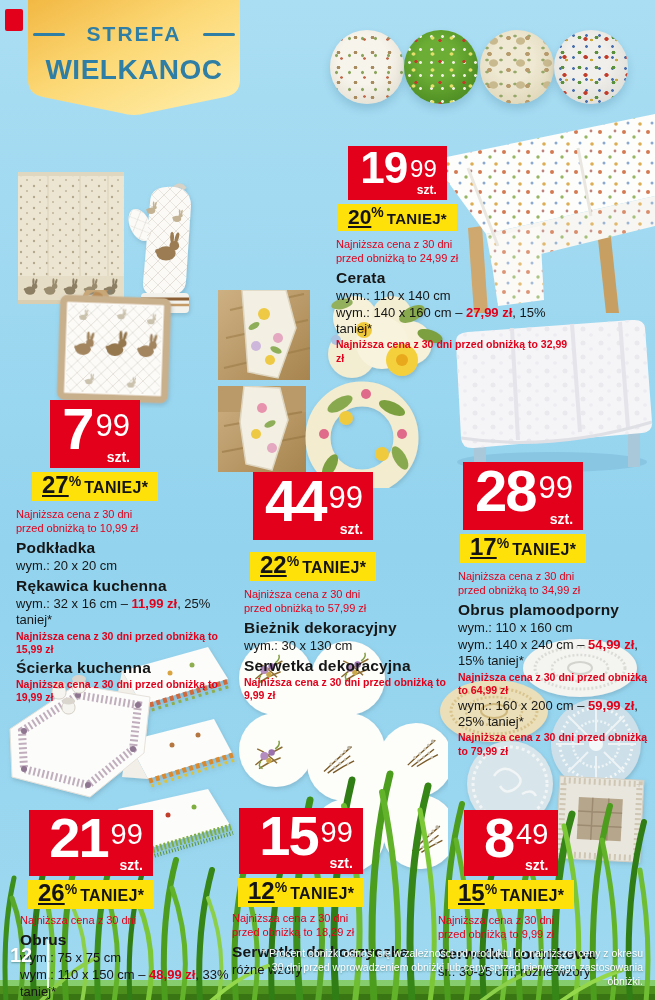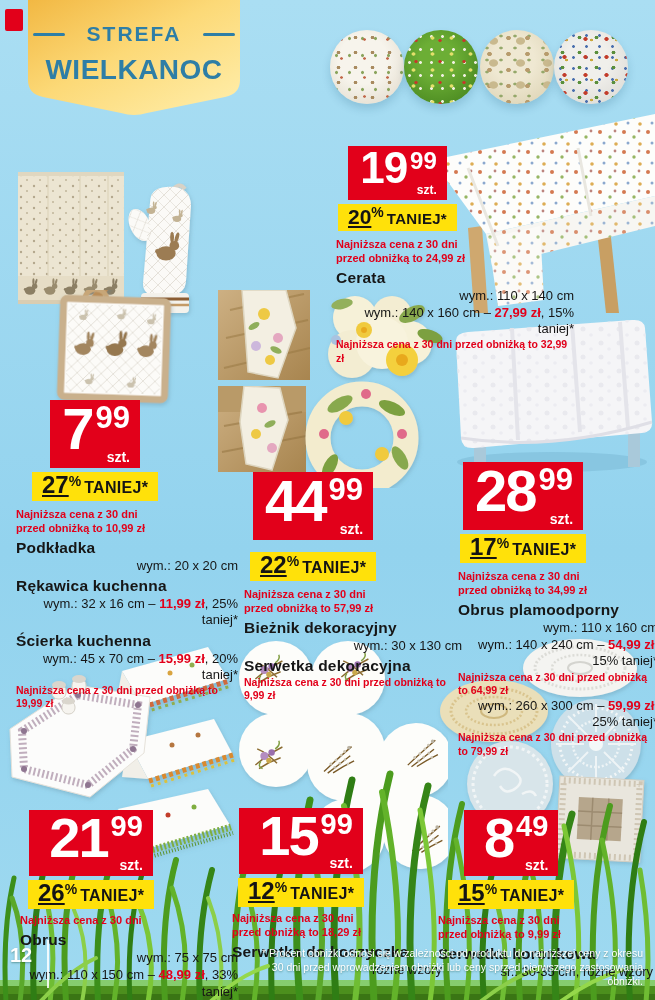--- a/index.html
+++ b/index.html
@@ -50,38 +50,38 @@
       radial-gradient(#4a6fae 1.2px,transparent 1.8px),
       radial-gradient(#caa83c 1.4px,transparent 2px),
       radial-gradient(circle at 45% 40%,#f0efeb 35%,#d8d6d0 100%);
       background-size:21px 18px,17px 15px,13px 11px,25px 20px,100% 100%;}
   
   .card{position:absolute;z-index:5;color:var(--ink);}
   .price-stack{display:flex;flex-direction:column;align-items:center;width:max-content;justify-content:center;}
   .price-box{background:var(--red);color:#fff;padding:3px 10px 4px 12px;}
   .price-row{display:flex;align-items:flex-start;line-height:.88;}
   .p-main{font-size:58px;font-weight:bold;letter-spacing:-2px;}
-  .p-sup{font-size:31px;font-weight:bold;margin-left:3px;margin-top:1px;}
+  .p-sup{font-size:31px;font-weight:normal;margin-left:3px;margin-top:9px;}
   .p-unit{text-align:right;font-size:14px;font-weight:bold;line-height:1;margin-top:-4px;}
   .disc-box{background:var(--yellow);color:#141414;padding:1px 10px 4px;margin-top:4px;white-space:nowrap;line-height:1;}
   .d-num{font-size:24px;font-weight:bold;text-decoration:underline;}
   .d-pct{font-size:14px;font-weight:bold;vertical-align:7px;}
   .d-word{font-size:16px;font-weight:bold;margin-left:3px;letter-spacing:.3px;}
   .sm .p-main{font-size:44px;letter-spacing:-1px;}
   .sm .p-sup{font-size:24px;}
   .sm .p-unit{font-size:12px;}
   .sm .d-num{font-size:21px;}
   .sm .d-word{font-size:15px;}
   .compact .p-main{font-size:56px;margin-left:8px;}
   .compact .p-sup{font-size:29px;}
-  .lowest2{color:var(--red);font-weight:bold;font-size:11px;line-height:1.27;margin-top:7px;}
+  .lowest2{color:var(--red);font-weight:normal;font-size:11px;line-height:1.27;margin-top:7px;}
   .compact .lowest2{margin-top:5px;}
   .lowest1{color:var(--red);font-weight:bold;font-size:10.5px;line-height:1.25;margin-top:1px;}
   .pname{font-size:15.5px;font-weight:bold;margin-top:3px;letter-spacing:.2px;}
-  .psize{font-size:13px;margin-top:1px;line-height:1.25;text-align:right;}
+  .psize{font-size:13px;margin-top:1px;line-height:1.25;}
   .redtxt{color:var(--red);font-weight:bold;}
   
   .page-num{position:absolute;left:10px;top:944px;color:#fff;font-size:20px;font-weight:bold;z-index:6;text-shadow:0 1px 2px rgba(0,60,30,.4);}
   .footer-sep{position:absolute;left:47px;top:940px;width:2px;height:48px;background:#fff;opacity:.85;z-index:6;}
   .footnote{position:absolute;right:12px;top:946px;width:390px;color:#fff;font-size:10.5px;line-height:1.35;text-align:right;z-index:6;text-shadow:0 1px 2px rgba(0,60,30,.45);}
   .grass{position:absolute;left:0;top:770px;width:655px;height:230px;z-index:4;}
 </style>
 </head>
 <body>
 
@@ -476,22 +476,22 @@
       </div>
     </div>
     <div class="lowest2">
       <div>Najniższa cena z 30 dni</div>
       <div>przed obniżką to 10,99 zł</div>
     </div>
     <div class="pname">Podkładka</div>
     <div class="psize">wym.: 20 x 20 cm</div>
     <div class="pname">Rękawica kuchenna</div>
     <div class="psize"><span>wym.: 32 x 16 cm – </span><span class="redtxt">11,99 zł</span><span>, 25% taniej*</span></div>
+    <div class="lowest1">Najniższa cena z 30 dni przed obniżką to 15,99 zł</div>
     <div class="pname">Ścierka kuchenna</div>
-    <div class="psize"><span>wym.: 45 x 70 cm – </span><span class="redtxt">15,99 zł</span><span>, 20% taniej*</span></div>
     <div class="lowest1">Najniższa cena z 30 dni przed obniżką to 19,99 zł</div>
   </div>
 
   <div class="card" style="left:244px;top:472px;width:218px;">
     <div class="price-stack" style="margin-left:6px;gap:8px;">
       <div class="price-box">
         <div class="price-row">
           <span class="p-main">44</span>
           <span class="p-sup">99</span>
         </div>
@@ -525,21 +525,21 @@
       </div>
     </div>
     <div class="lowest2">
       <div>Najniższa cena z 30 dni</div>
       <div>przed obniżką to 34,99 zł</div>
     </div>
     <div class="pname">Obrus plamoodporny</div>
     <div class="psize">wym.: 110 x 160 cm</div>
     <div class="psize"><span>wym.: 140 x 240 cm – </span><span class="redtxt">54,99 zł</span><span>, 15% taniej*</span></div>
     <div class="lowest1">Najniższa cena z 30 dni przed obniżką to 64,99 zł</div>
-    <div class="psize"><span>wym.: 260 x 300 cm – </span><span class="redtxt">59,99 zł</span><span>, 25% taniej*</span></div>
+    <div class="psize"><span>wym.: 160 x 200 cm – </span><span class="redtxt">59,99 zł</span><span>, 25% taniej*</span></div>
     <div class="lowest1">Najniższa cena z 30 dni przed obniżką to 79,99 zł</div>
   </div>
 
   <div class="card compact" style="left:20px;top:810px;width:218px;">
     <div class="price-stack" style="margin-left:8px;">
       <div class="price-box">
         <div class="price-row">
           <span class="p-main">21</span>
           <span class="p-sup">99</span>
         </div>

